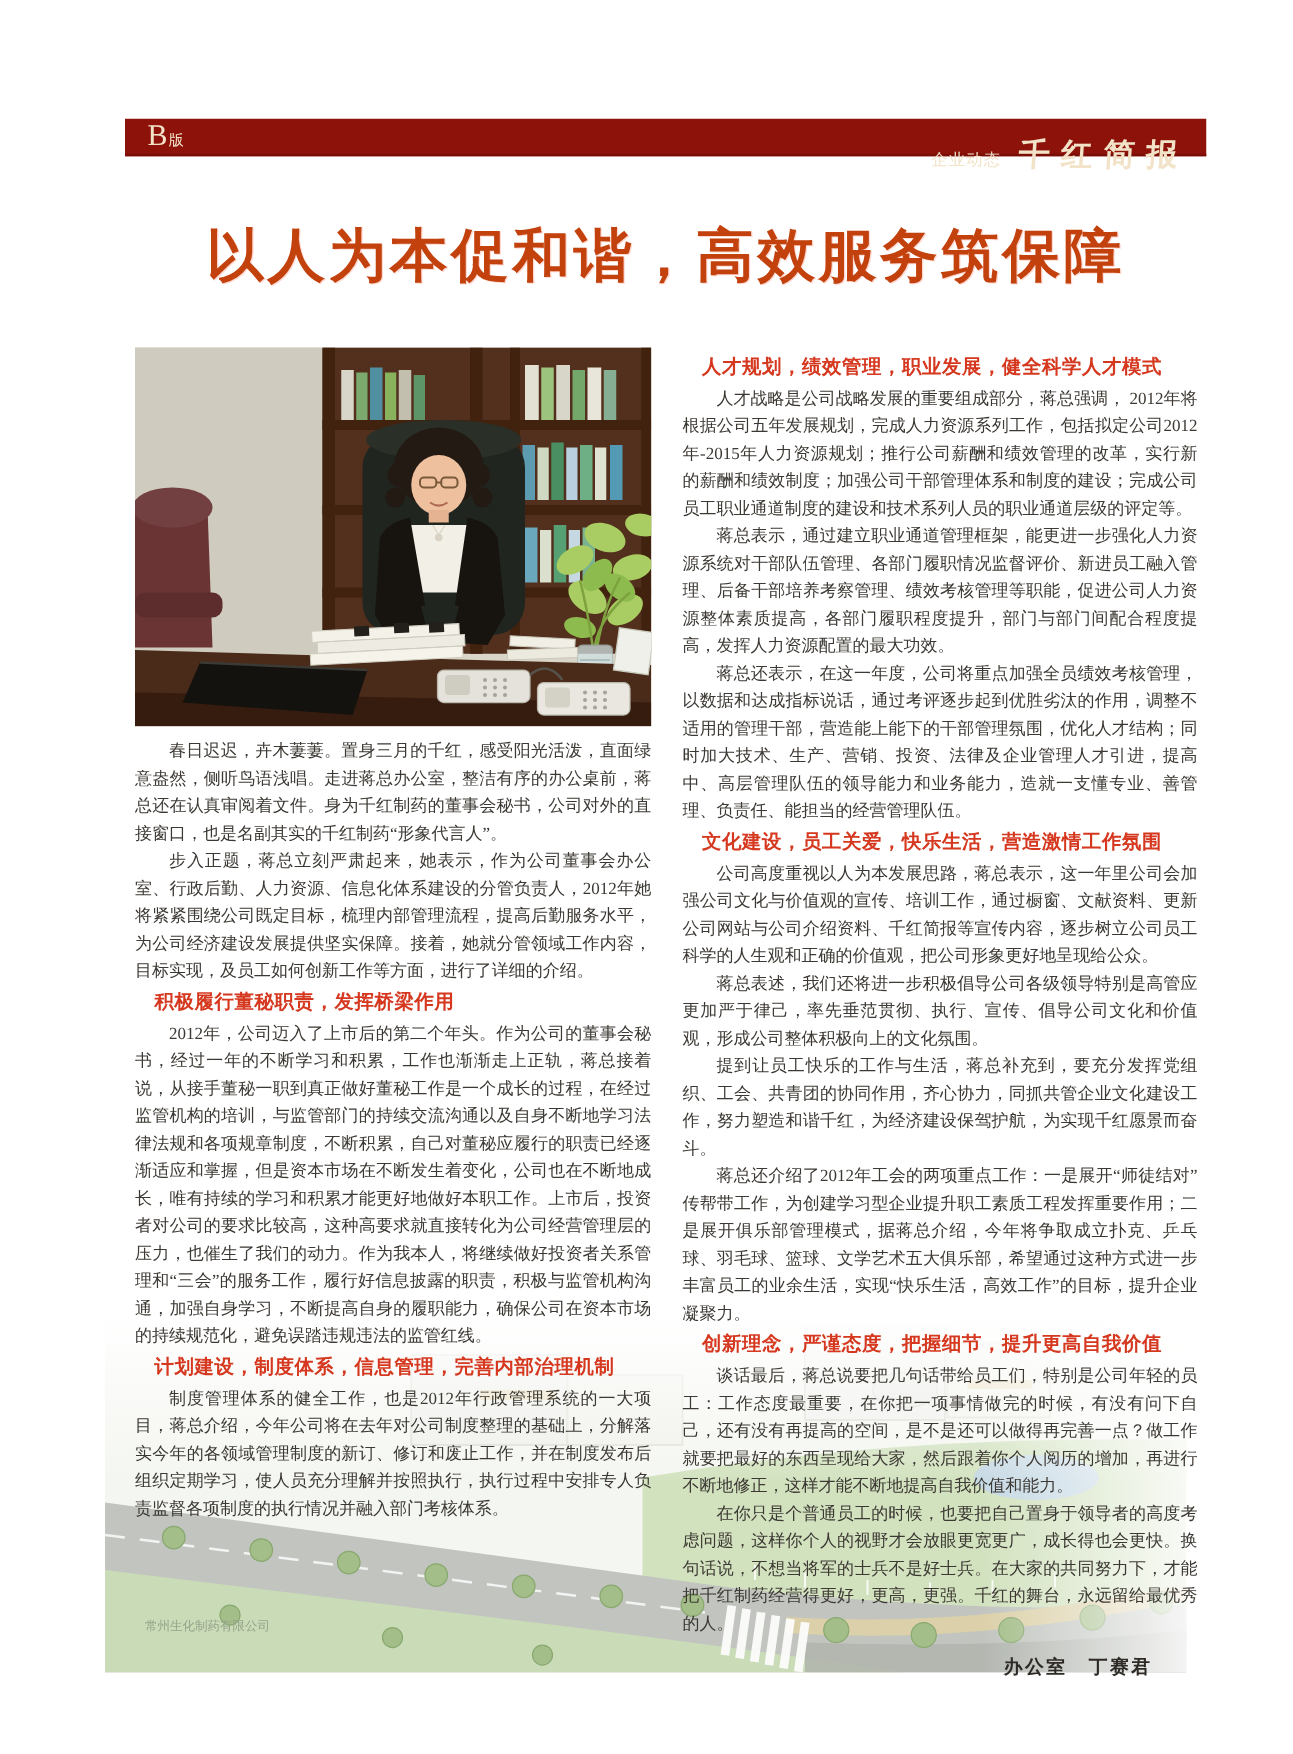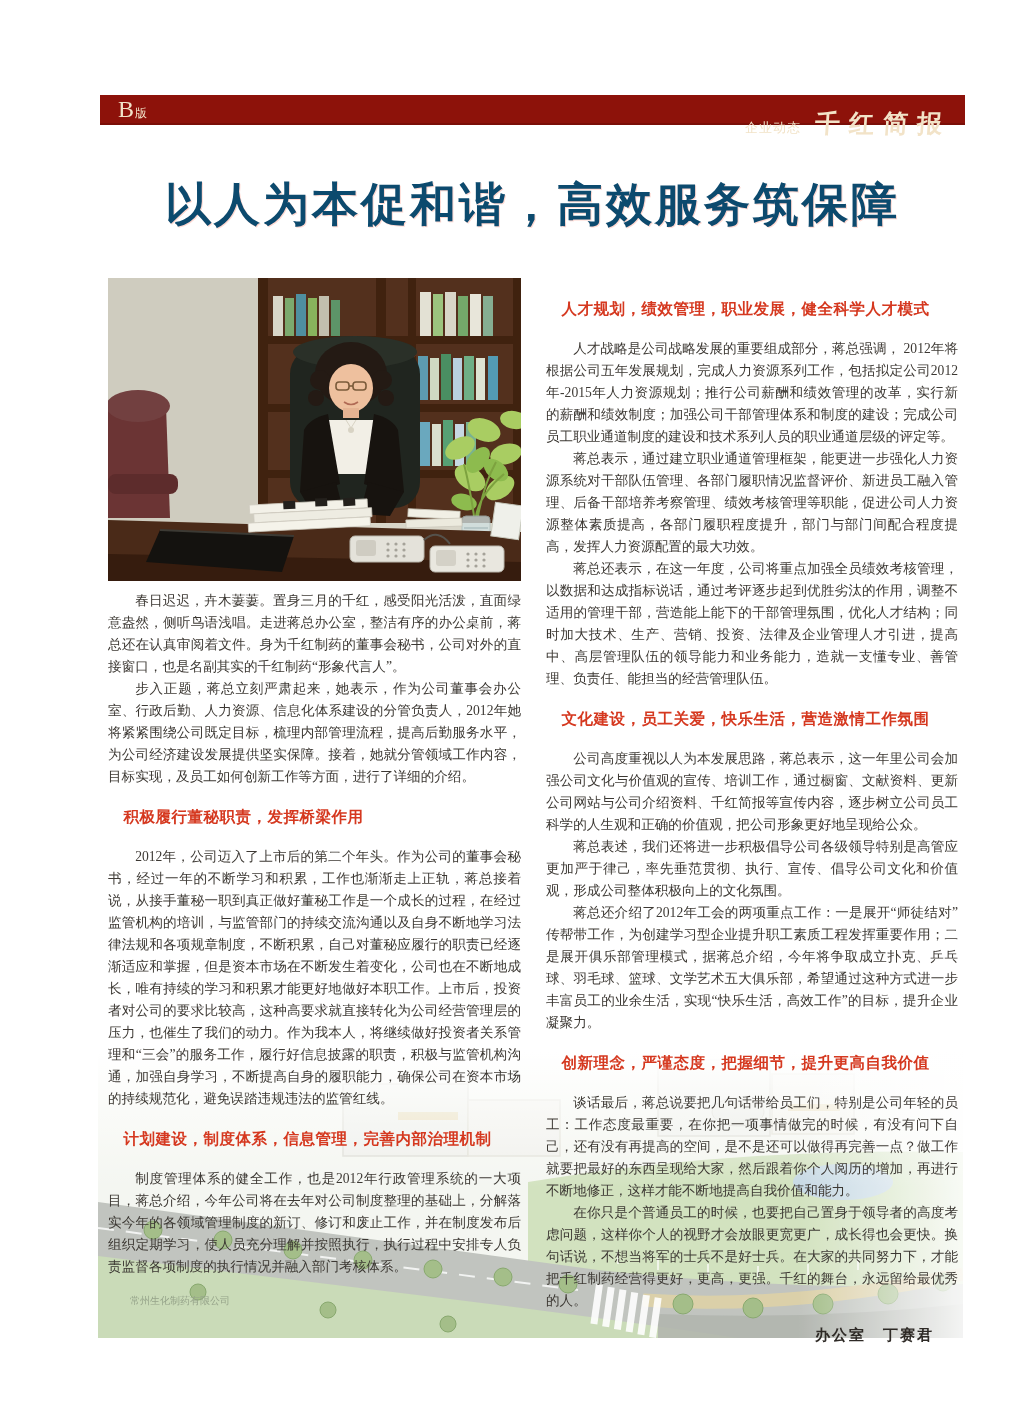--- a/index.html
+++ b/index.html
@@ -17,48 +17,48 @@
   .edition{display:flex;align-items:baseline;gap:1px;}
   .edition-letter{font-size:24px;font-family:"Liberation Serif",serif;}
   .edition-word{font-size:12px;}
   .masthead-wrap{display:flex;align-items:baseline;gap:14px;margin-top:28px;}
   .category{font-size:13px;letter-spacing:1px;}
   .masthead{font-size:25px;font-weight:bold;letter-spacing:9px;
     font-family:"DejaVu Serif",serif;transform:skewX(-4deg);}
   
   .main-title{
     position:absolute;left:100px;top:174px;width:865px;text-align:center;
-    font-size:46px;font-weight:bold;color:#0c4a6e;letter-spacing:3px;
+    font-size:46px;font-weight:bold;color:#c2410c;letter-spacing:3px;
     font-family:"DejaVu Sans",sans-serif;
     text-shadow:1px 1px 0 #ffd9d2;
   }
   
   .col{position:absolute;z-index:2;}
   .col-left{left:108px;top:278px;width:413px;}
   .col-right{left:546px;top:280px;width:412px;}
   .photo-frame{width:413px;height:303px;margin:0 0 9px 0;background:#d9d6c9;}
   .photo-frame svg{display:block;}
   .body-para{
     margin:0;text-indent:2em;text-align:justify;
     font-size:13.6px;line-height:22px;color:#3c3833;
   }
   .body-para.noindent{text-indent:0;}
   .sec-heading{
-    margin:16px 0;font-family:"Liberation Sans",sans-serif;
+    margin:1px 0;font-family:"Liberation Sans",sans-serif;
     font-size:15.5px;line-height:26px;font-weight:bold;color:#d5381f;
     text-indent:1em;letter-spacing:0.5px;
   }
   .byline{
-    margin:14px 24px 0 0;text-align:right;font-weight:bold;
+    margin:14px 36px 0 0;text-align:right;font-weight:bold;
     font-size:15px;color:#2e2a26;font-family:"Liberation Sans",sans-serif;
     letter-spacing:2px;
   }
   
   .campus{
-    position:absolute;left:98px;top:1052px;width:865px;height:286px;
+    position:absolute;left:84px;top:1052px;width:865px;height:286px;
     z-index:0;opacity:0.92;
   }
 </style>
 </head>
 <body>
 
 <div class="header-bar">
   <div class="edition">
     <span class="edition-letter">B</span>
     <span class="edition-word">版</span>
@@ -325,19 +325,20 @@
 
 <div class="col col-right">
   <div>
       <h3 class="sec-heading">人才规划，绩效管理，职业发展，健全科学人才模式</h3>
       <p class="body-para">人才战略是公司战略发展的重要组成部分，蒋总强调， 2012年将根据公司五年发展规划，完成人力资源系列工作，包括拟定公司2012年-2015年人力资源规划；推行公司薪酬和绩效管理的改革，实行新的薪酬和绩效制度；加强公司干部管理体系和制度的建设；完成公司员工职业通道制度的建设和技术系列人员的职业通道层级的评定等。</p>
       <p class="body-para">蒋总表示，通过建立职业通道管理框架，能更进一步强化人力资源系统对干部队伍管理、各部门履职情况监督评价、新进员工融入管理、后备干部培养考察管理、绩效考核管理等职能，促进公司人力资源整体素质提高，各部门履职程度提升，部门与部门间配合程度提高，发挥人力资源配置的最大功效。</p>
       <p class="body-para">蒋总还表示，在这一年度，公司将重点加强全员绩效考核管理，以数据和达成指标说话，通过考评逐步起到优胜劣汰的作用，调整不适用的管理干部，营造能上能下的干部管理氛围，优化人才结构；同时加大技术、生产、营销、投资、法律及企业管理人才引进，提高中、高层管理队伍的领导能力和业务能力，造就一支懂专业、善管理、负责任、能担当的经营管理队伍。</p>
       <h3 class="sec-heading">文化建设，员工关爱，快乐生活，营造激情工作氛围</h3>
       <p class="body-para">公司高度重视以人为本发展思路，蒋总表示，这一年里公司会加强公司文化与价值观的宣传、培训工作，通过橱窗、文献资料、更新公司网站与公司介绍资料、千红简报等宣传内容，逐步树立公司员工科学的人生观和正确的价值观，把公司形象更好地呈现给公众。</p>
       <p class="body-para">蒋总表述，我们还将进一步积极倡导公司各级领导特别是高管应更加严于律己，率先垂范贯彻、执行、宣传、倡导公司文化和价值观，形成公司整体积极向上的文化氛围。</p>
+      <p class="body-para">提到让员工快乐的工作与生活，蒋总补充到，要充分发挥党组织、工会、共青团的协同作用，齐心协力，同抓共管企业文化建设工作，努力塑造和谐千红，为经济建设保驾护航，为实现千红愿景而奋斗。</p>
       <p class="body-para">蒋总还介绍了2012年工会的两项重点工作：一是展开“师徒结对”传帮带工作，为创建学习型企业提升职工素质工程发挥重要作用；二是展开俱乐部管理模式，据蒋总介绍，今年将争取成立扑克、乒乓球、羽毛球、篮球、文学艺术五大俱乐部，希望通过这种方式进一步丰富员工的业余生活，实现“快乐生活，高效工作”的目标，提升企业凝聚力。</p>
       <h3 class="sec-heading">创新理念，严谨态度，把握细节，提升更高自我价值</h3>
       <p class="body-para">谈话最后，蒋总说要把几句话带给员工们，特别是公司年轻的员工：工作态度最重要，在你把一项事情做完的时候，有没有问下自己，还有没有再提高的空间，是不是还可以做得再完善一点？做工作就要把最好的东西呈现给大家，然后跟着你个人阅历的增加，再进行不断地修正，这样才能不断地提高自我价值和能力。</p>
       <p class="body-para">在你只是个普通员工的时候，也要把自己置身于领导者的高度考虑问题，这样你个人的视野才会放眼更宽更广，成长得也会更快。换句话说，不想当将军的士兵不是好士兵。在大家的共同努力下，才能把千红制药经营得更好，更高，更强。千红的舞台，永远留给最优秀的人。</p>
     </div>
   <div class="byline">办公室　丁赛君</div>
 </div>
 
 </body></html>

